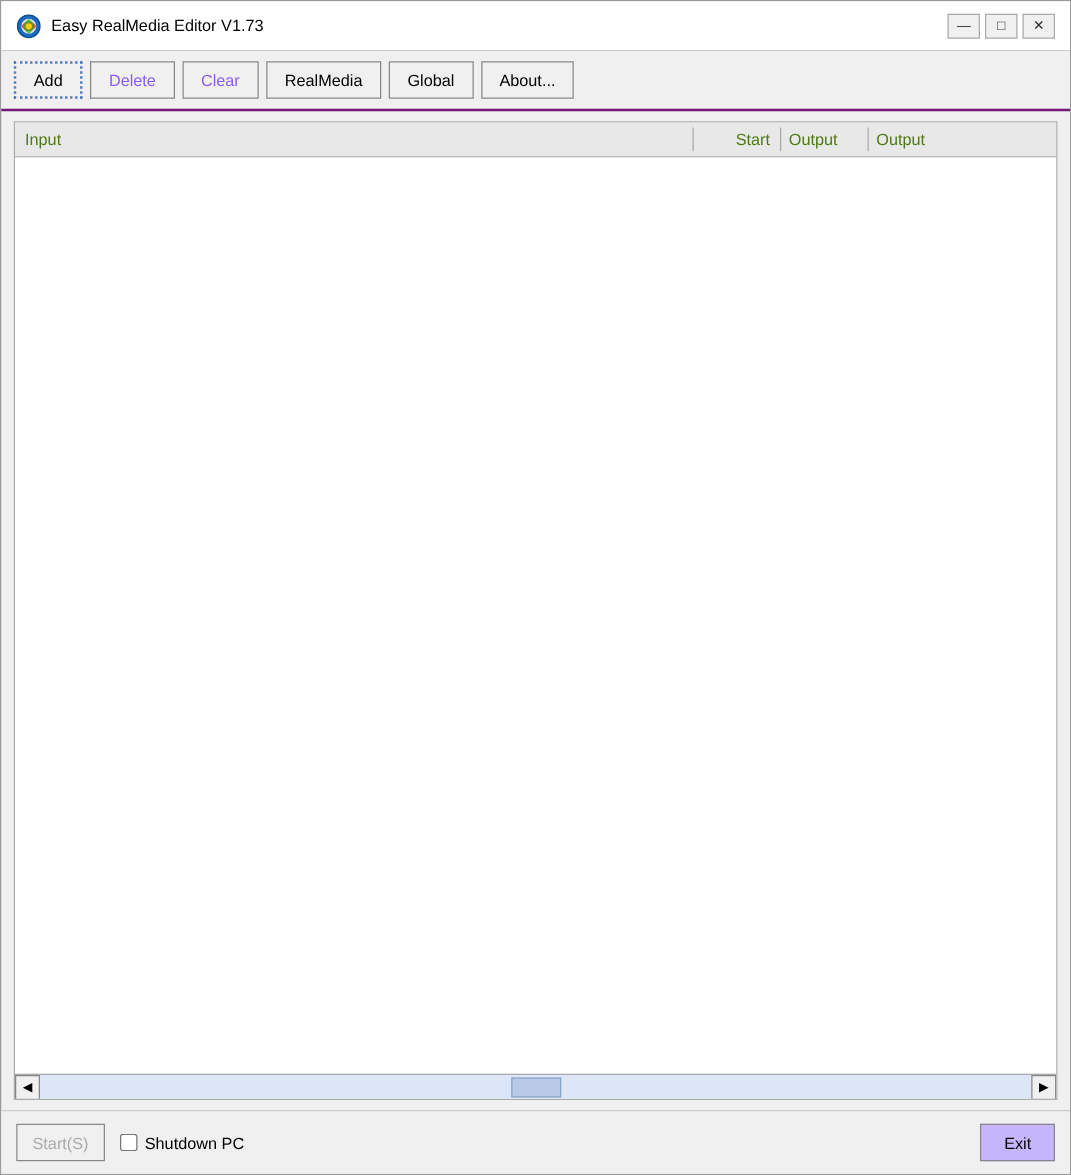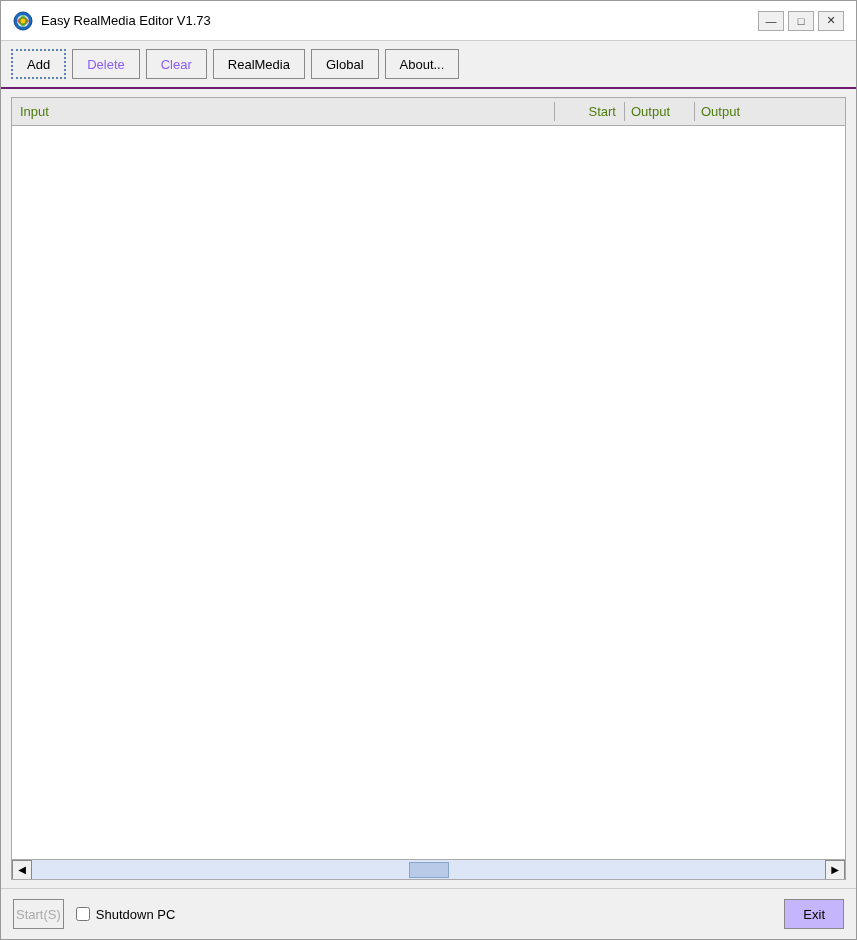--- a/index.html
+++ b/index.html
@@ -209,21 +209,21 @@
       border-top: 1px solid #ccc;
       gap: 12px;
     }
 
     .footer-right {
       margin-left: auto;
     }
 
     .start-btn {
       height: 30px;
-      padding: 0 2px;
+      padding: 0 12px;
       background: #f0f0f0;
       border: 1px solid #888;
       cursor: pointer;
       font-size: 13px;
       color: #aaa;
     }
 
     .exit-btn {
       height: 30px;
       padding: 0 18px;

